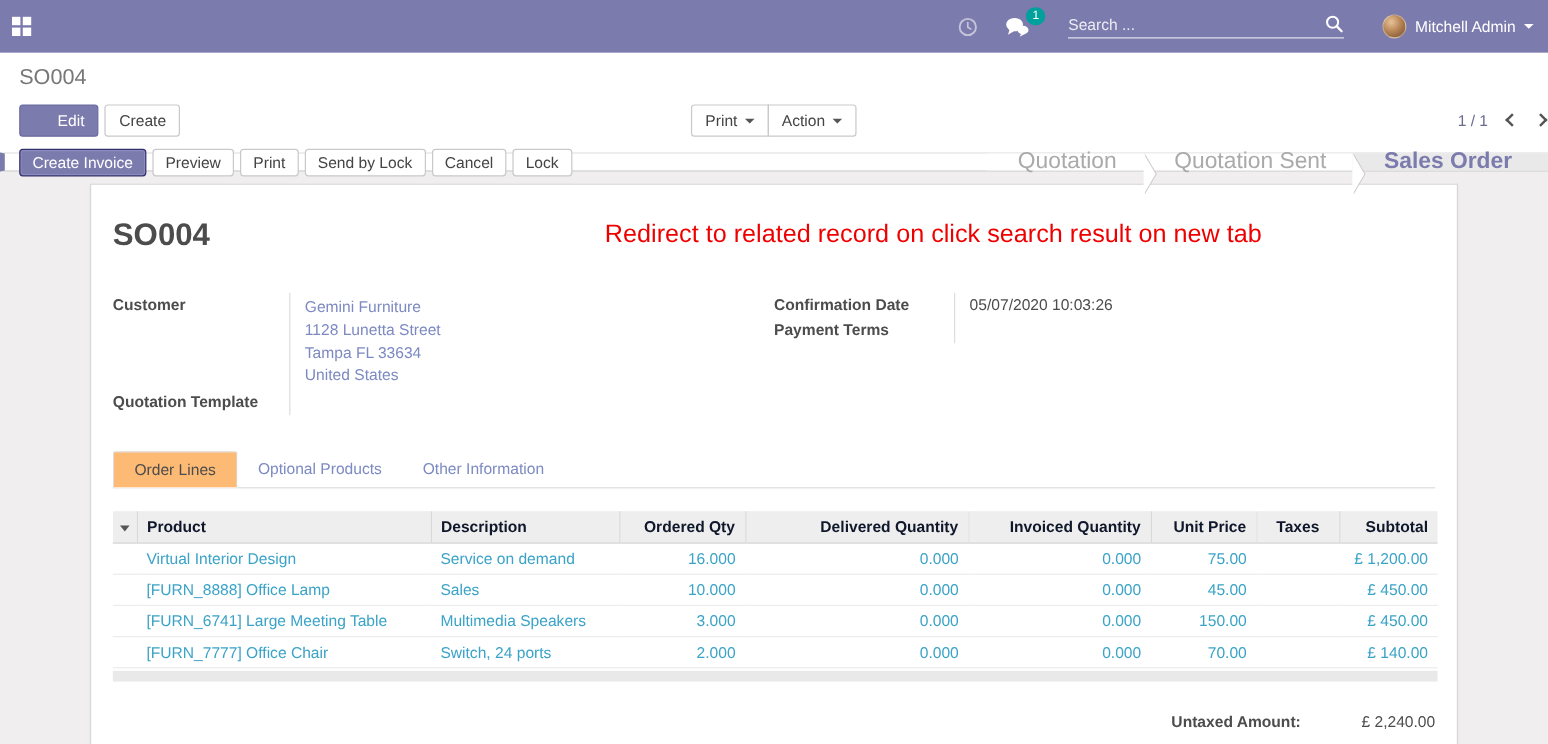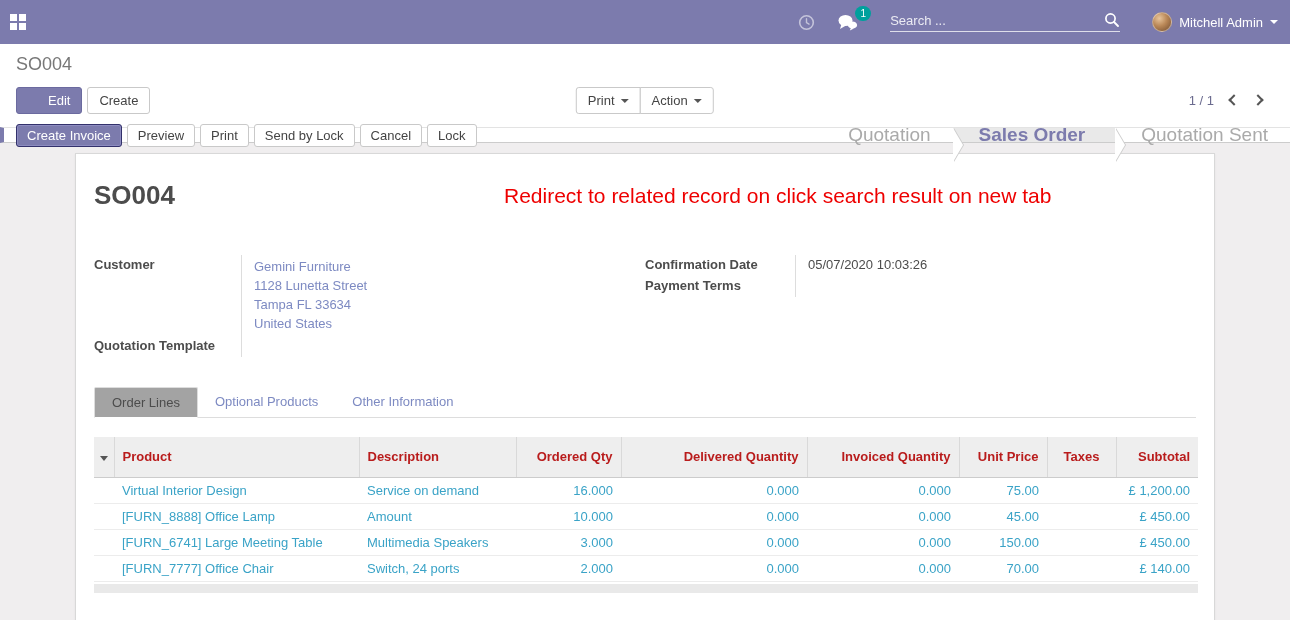--- a/index.html
+++ b/index.html
@@ -23,21 +23,21 @@
   .control-panel { background:#fff; padding:10px 0 12px 16px; }
   .breadcrumb { font-size:18px; color:#777; margin-bottom:10px; }
   .cp-row { position:relative; display:flex; align-items:center; height:30px; }
   .btn { font-size:13px; border-radius:3px; padding:5px 11px; cursor:pointer; border:1px solid #c9c9c9; background:#fff; color:#444; }
   .btn-primary { background:#7c7bad; border-color:#6b6a9f; color:#fff;padding-left:31px; }
   .cp-left { display:flex; gap:5px; }
   .cp-center { position:absolute; left:50%; transform:translateX(-56%); display:flex; }
   .btn-group .btn:first-child { border-radius:3px 0 0 3px; }
   .btn-group .btn:last-child { border-radius:0 3px 3px 0; margin-left:-1px; }
   .caret-down-d { display:inline-block; width:0; height:0; border-left:4px solid transparent; border-right:4px solid transparent; border-top:4px solid #555; margin-left:6px; vertical-align:middle; }
-  .cp-right { margin-left:auto; display:flex; align-items:center; gap:16px; padding-right:28px; }
+  .cp-right { margin-left:auto; display:flex; align-items:center; gap:16px; padding-right:2px; }
   .pager-value { font-size:13px; color:#6b6b8f; }
   .chev { display:inline-block; width:8px; height:8px; border-top:2px solid #555; border-right:2px solid #555; cursor:pointer; }
   .chev-left { transform:rotate(-135deg); }
   .chev-right { transform:rotate(45deg); }
 
   
   .statusbar { background:#fff; border-top:1px solid #e3e3e3; border-bottom:1px solid #ccc; border-left:4px solid #7c7bad; height:16px; display:flex; align-items:center; justify-content:space-between; }
   .sb-buttons { display:flex; gap:5px; padding-left:12px; }
   .sb-buttons .btn { padding:3px 10px; }
   .btn-focused { border:1px solid #33316b; box-shadow:0 0 0 1px #8d8cc0 inset; }
@@ -46,39 +46,39 @@
   .step:not(:last-child)::before { content:""; position:absolute; left:100%; top:0; border-top:17px solid transparent; border-bottom:17px solid transparent; border-left:10px solid #ccc; z-index:1; margin-left:1px; }
   .step:not(:last-child)::after  { content:""; position:absolute; left:100%; top:0; border-top:17px solid transparent; border-bottom:17px solid transparent; border-left:10px solid #fff; z-index:2; }
   .step-active { background:#e9e9e9; color:#7c7bad; font-weight:bold; padding-right:30px; }
 
   
   .content { height:100%; }
   .sheet { position:relative; width:1140px; margin:10px auto 0; background:#fff; border:1px solid #d8d8d8; box-shadow:0 1px 2px rgba(0,0,0,.06); min-height:470px; padding:26px 18px 20px; }
   .sheet-title { font-size:26px; font-weight:bold; color:#4c4c4c; }
   .annotation { position:absolute; top:30px; left:428px; font-family:Liberation Sans, sans-serif; font-size:21px; color:#ee0000; white-space:nowrap; }
 
-  .fields { display:flex; margin-top:44px; font-size:13px; }
+  .fields { display:flex; margin-top:33px; font-size:13px; }
   .field-col { width:50%; }
   .field-row { display:flex; }
   .field-label { flex-shrink:0; font-weight:bold; color:#4c4c4c; padding:2px 0 3px; }
   .fc-left .field-label { width:147px; }
   .fc-right .field-label { width:150px; }
   .field-value { flex:1; border-left:1px solid #ddd; padding:2px 0 3px 12px; min-height:21px; color:#7d8ac2; }
   .field-value.plain { color:#4c4c4c; }
   .field-value div { line-height:19px; }
   .fc-right { padding-right:18px; }
 
   
   .tabs { display:flex; margin-top:30px; border-bottom:1px solid #ddd; }
   .tab { padding:7px 17px; font-size:13px; color:#7d8ac2; cursor:pointer; }
-  .tab-active { color:#4c4c4c; background:#a3a3a3; border:1px solid #ddd; border-bottom:1px solid #fff; margin-bottom:-1px; border-radius:2px 2px 0 0; }
+  .tab-active { color:#4c4c4c; background:#fdba74; border:1px solid #ddd; border-bottom:1px solid #fff; margin-bottom:-1px; border-radius:2px 2px 0 0; }
 
   
   table.olist { border-collapse:collapse; table-layout:fixed; width:1104px; margin-top:19px; font-size:13px; }
-  .olist th { background:#eee; color:#b91c1c; font-weight:bold; height:40px; padding:3px 8px; border-bottom:1px solid #ccc; border-left:1px solid #d9d9d9; text-align:left; overflow:hidden; white-space:nowrap; }
+  .olist th { background:#eee; color:#0f172a; font-weight:bold; height:26px; padding:3px 8px; border-bottom:1px solid #ccc; border-left:1px solid #d9d9d9; text-align:left; overflow:hidden; white-space:nowrap; }
   .olist th:first-child { border-left:none; }
   .olist td { height:26px; padding:3px 8px; border-bottom:1px solid #ececec; color:#3aa3c7; overflow:hidden; white-space:nowrap; cursor:pointer; }
   .olist .num { text-align:right; }
   .olist .ctr { text-align:center; }
   .th-caret { display:inline-block; width:0; height:0; border-left:4px solid transparent; border-right:4px solid transparent; border-top:5px solid #555; }
   .table-footer { width:1104px; height:9px; background:#e9e9e9; margin-top:2px; }
 
   
   .totals { display:flex; justify-content:flex-end; margin-top:26px; font-size:13px; color:#4c4c4c; }
   .totals .lbl { font-weight:bold; }
@@ -150,22 +150,22 @@
   <div class="sb-buttons">
     <button class="btn btn-primary btn-focused">Create Invoice</button>
     <button class="btn">Preview</button>
     <button class="btn">Print</button>
     <button class="btn">Send by Lock</button>
     <button class="btn">Cancel</button>
     <button class="btn">Lock</button>
   </div>
   <div class="steps">
     <div class="step">Quotation</div>
+    <div class="step">Quotation Sent</div>
     <div class="step step-active">Sales Order</div>
-    <div class="step">Quotation Sent</div>
   </div>
 </div>
 
 <div class="content">
   <div class="sheet">
     <div class="sheet-title">SO004</div>
     <div class="annotation">Redirect to related record on click search result on new tab</div>
 
     <div class="fields">
       <div class="field-col fc-left">
@@ -234,21 +234,21 @@
           <td class="num">16.000</td>
           <td class="num">0.000</td>
           <td class="num">0.000</td>
           <td class="num">75.00</td>
           <td class="ctr"></td>
           <td class="num">£ 1,200.00</td>
         </tr>
         <tr>
           <td></td>
           <td>[FURN_8888] Office Lamp</td>
-          <td>Amount</td>
+          <td>Sales</td>
           <td class="num">10.000</td>
           <td class="num">0.000</td>
           <td class="num">0.000</td>
           <td class="num">45.00</td>
           <td class="ctr"></td>
           <td class="num">£ 450.00</td>
         </tr>
         <tr>
           <td></td>
           <td>[FURN_6741] Large Meeting Table</td>

